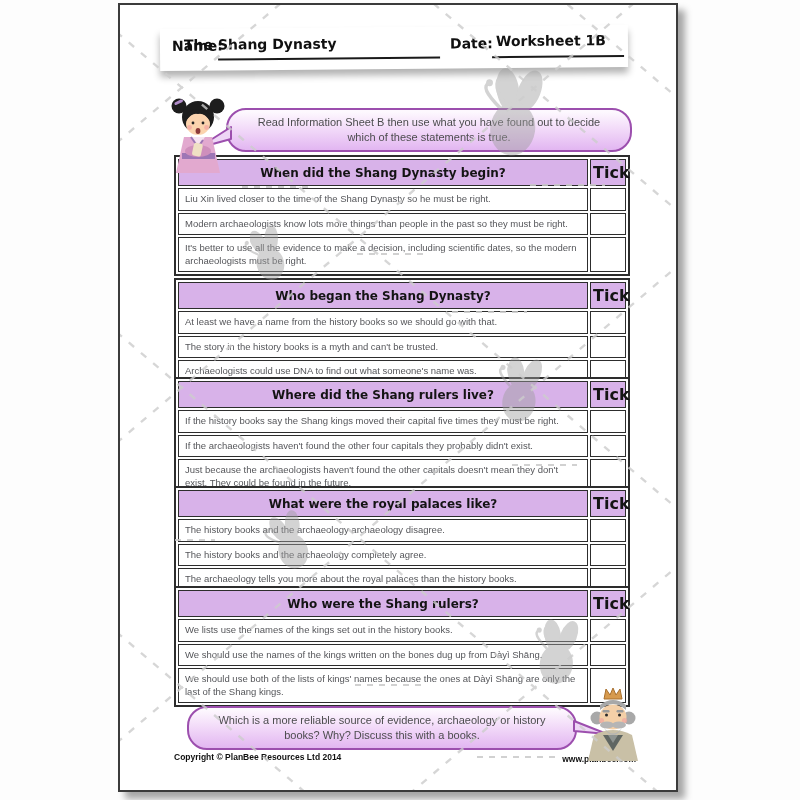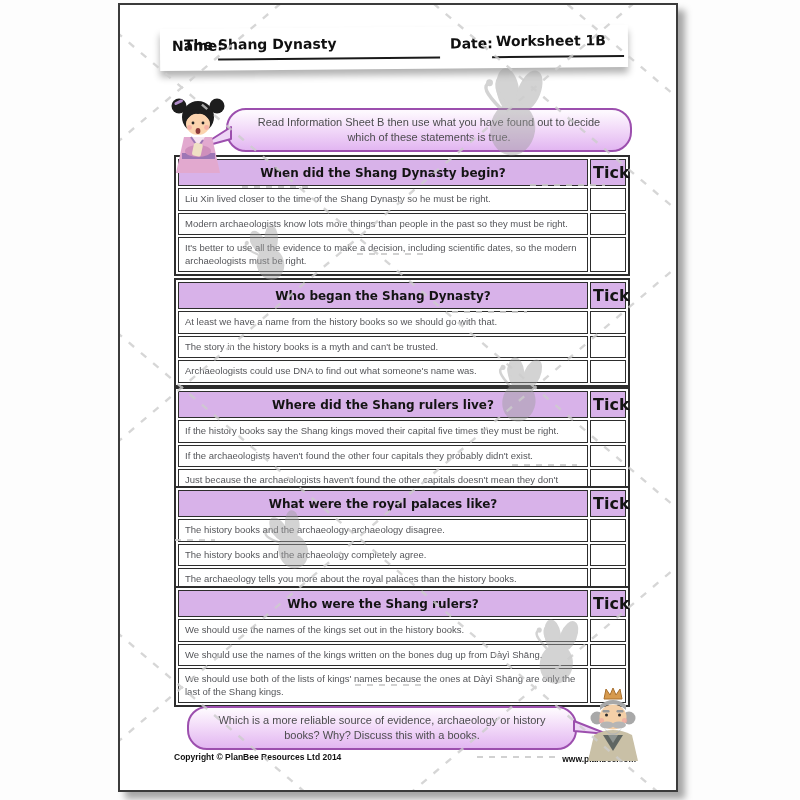--- a/index.html
+++ b/index.html
@@ -140,21 +140,21 @@
           <td class="s">The story in the history books is a myth and can't be trusted.</td>
           <td class="k"></td>
         </tr>
       <tr>
           <td class="s">Archaeologists could use DNA to find out what someone's name was.</td>
           <td class="k"></td>
         </tr>
     </tbody>
   </table>
 
-  <table class="wtable" style="top:382px">
+  <table class="wtable" style="top:372px">
     <colgroup>
         <col>
         <col class="c-tick">
       </colgroup>
     <thead>
         <tr>
       <th class="q">Where did the Shang rulers live?</th>
       <th class="t">Tick</th>
     </tr>
       </thead>
@@ -207,21 +207,21 @@
         <col class="c-tick">
       </colgroup>
     <thead>
         <tr>
       <th class="q">Who were the Shang rulers?</th>
       <th class="t">Tick</th>
     </tr>
       </thead>
     <tbody>
       <tr>
-          <td class="s">We should use the names of the kings set out in the history books.</td>
+          <td class="s">We lists use the names of the kings set out in the history books.</td>
           <td class="k"></td>
         </tr>
       <tr>
           <td class="s">We should use the names of the kings written on the bones dug up from Dàyì Shāng.</td>
           <td class="k"></td>
         </tr>
       <tr>
           <td class="s">We should use both of the lists of kings' names because the ones at Dàyì Shāng are only the last of the Shang kings.</td>
           <td class="k"></td>
         </tr>

